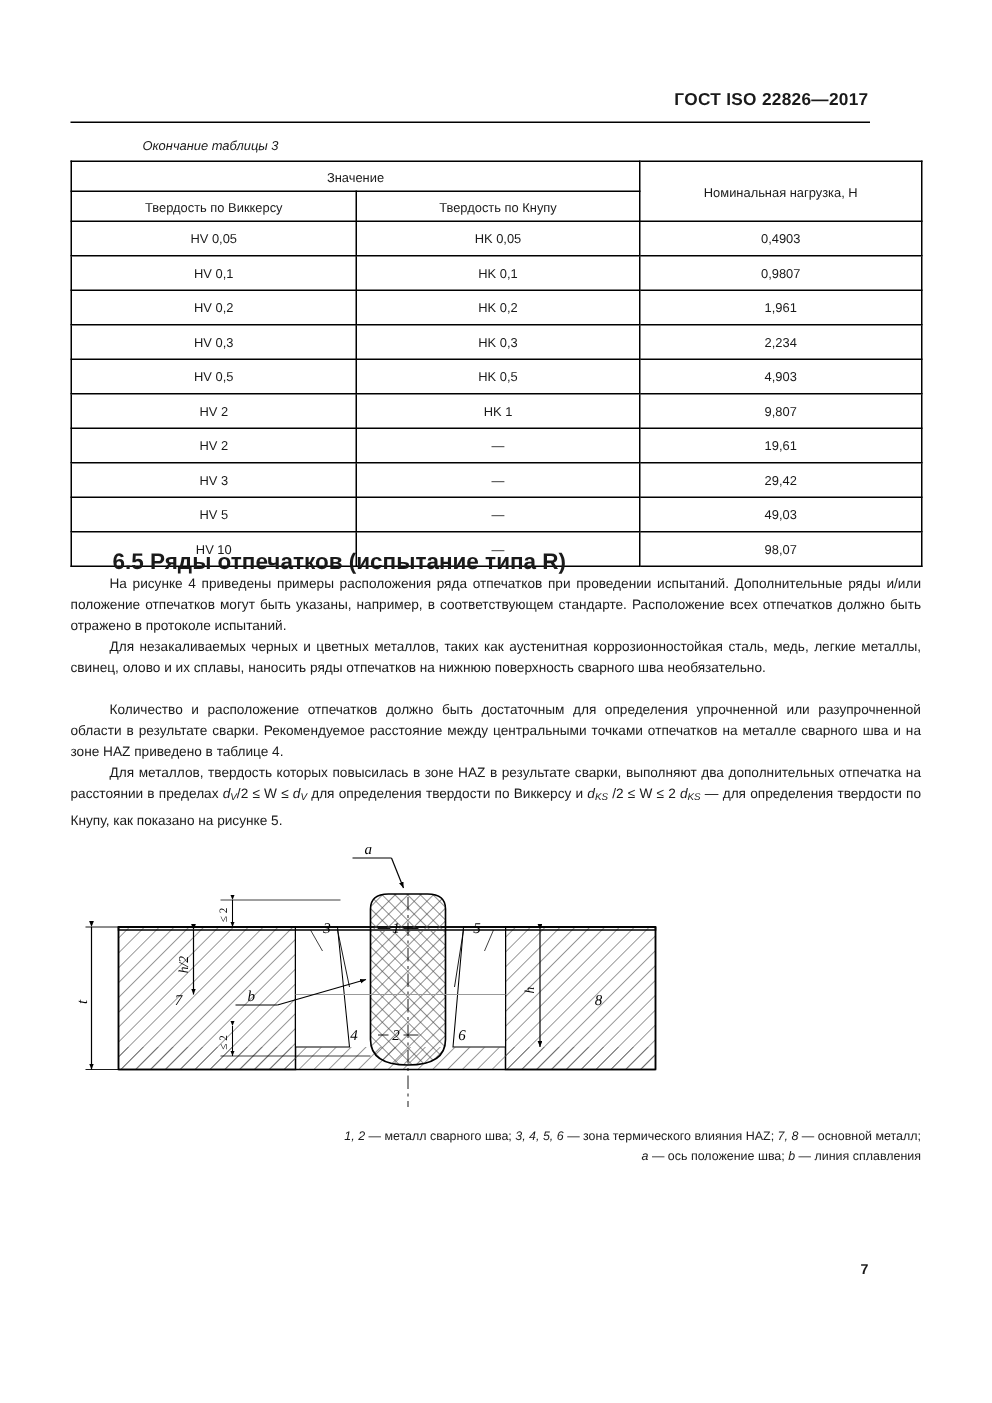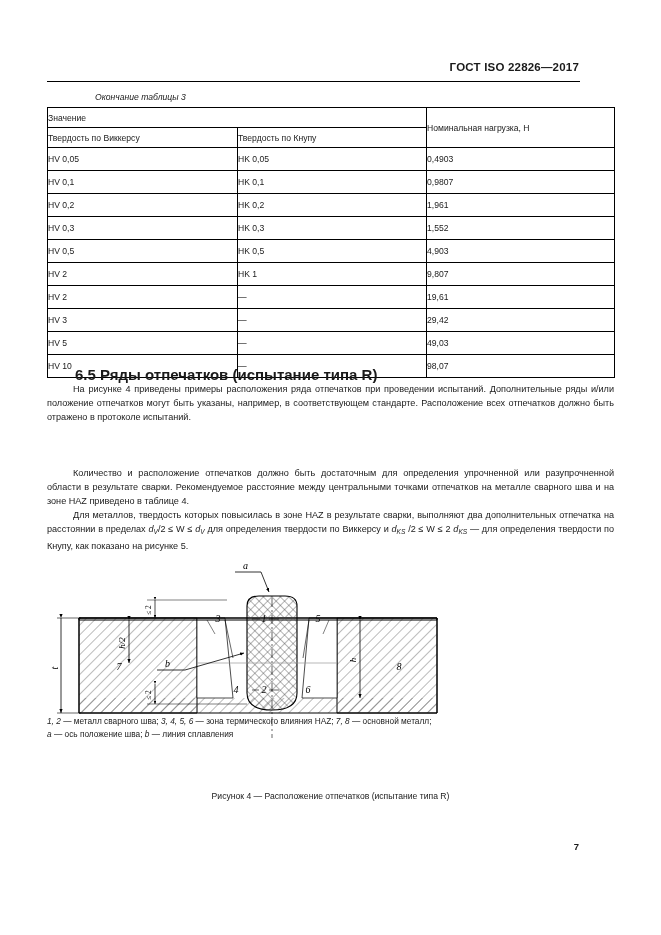--- a/index.html
+++ b/index.html
@@ -53,21 +53,21 @@
     position: absolute;
     top: 107px;
     left: 47px;
     width: 567px;
     border-collapse: collapse;
     table-layout: fixed;
     font-size: 8.6px;
   }
   .data-table td, .data-table th {
     border: 0.8px solid #000;
-    text-align: left;
+    text-align: center;
     font-weight: normal;
     padding: 0;
     height: 22px;
     vertical-align: middle;
   }
   .data-table thead th {
     height: 19px;
   }
   .col-a { width: 190px; }
   .col-b { width: 189px; }
@@ -113,26 +113,26 @@
     position: absolute;
     top: 558px;
     left: 47px;
     width: 567px;
     height: 190px;
   }
   .figure-area svg { display: block; }
 
   .figure-legend {
     position: absolute;
-    top: 715px;
+    top: 751px;
     left: 47px;
     width: 567px;
     font-size: 8.3px;
     line-height: 13px;
-    text-align: left;
+    text-align: right;
   }
   .figure-legend .it { font-style: italic; }
 
   .figure-caption {
     position: absolute;
     top: 791px;
     left: 47px;
     width: 567px;
     font-size: 8.6px;
     text-align: center;
@@ -185,21 +185,21 @@
         <td>0,9807</td>
       </tr>
       <tr>
         <td>HV 0,2</td>
         <td>HK 0,2</td>
         <td>1,961</td>
       </tr>
       <tr>
         <td>HV 0,3</td>
         <td>HK 0,3</td>
-        <td>1,552</td>
+        <td>2,234</td>
       </tr>
       <tr>
         <td>HV 0,5</td>
         <td>HK 0,5</td>
         <td>4,903</td>
       </tr>
       <tr>
         <td>HV 2</td>
         <td>HK 1</td>
         <td>9,807</td>
@@ -224,20 +224,23 @@
         <td>—</td>
         <td>98,07</td>
       </tr>
     </tbody>
   </table>
 
   <div class="section-heading">6.5 Ряды отпечатков (испытание типа R)</div>
 
   <div class="body-block" id="para-1">
     <p>На рисунке 4 приведены примеры расположения ряда отпечатков при проведении испытаний. Дополнительные ряды и/или положение отпечатков могут быть указаны, например, в соответствующем стандарте. Расположение всех отпечатков должно быть отражено в протоколе испытаний.</p>
+  </div>
+  <div class="body-block" id="para-2">
+    <p>Для незакаливаемых черных и цветных металлов, таких как аустенитная коррозионностойкая сталь, медь, легкие металлы, свинец, олово и их сплавы, наносить ряды отпечатков на нижнюю поверхность сварного шва необязательно.</p>
   </div>
   <div class="body-block" id="para-3">
     <p>Количество и расположение отпечатков должно быть достаточным для определения упрочненной или разупрочненной области в результате сварки. Рекомендуемое расстояние между центральными точками отпечатков на металле сварного шва и на зоне HAZ приведено в таблице 4.</p>
   </div>
   <div class="body-block" id="para-4">
     <p><span>Для металлов, твердость которых повысилась в зоне HAZ в результате сварки, выполняют два дополнительных отпечатка на расстоянии в пределах </span><span class="var"><span>d</span><sub>V</sub></span><span>/2 ≤ W ≤ </span><span class="var"><span>d</span><sub>V</sub></span><span> для определения твердости по Виккерсу и </span><span class="var"><span>d</span><sub>KS</sub></span><span> /2 ≤ W ≤ 2 </span><span class="var"><span>d</span><sub>KS</sub></span><span> — для определения твердости по Кнупу, как показано на рисунке 5.</span></p>
   </div>
 
   <div class="figure-area">
     <svg width="567" height="190" viewBox="0 0 567 190">
@@ -357,17 +360,16 @@
         <line x1="222" y1="132" x2="232" y2="132" stroke="#000" stroke-width="0.6"></line>
       </g>
     </svg>
   </div>
 
   <div class="figure-legend">
     <div><span class="it">1, 2</span><span> — металл сварного шва; </span><span class="it">3, 4, 5, 6</span><span> — зона термического влияния HAZ; </span><span class="it">7, 8</span><span> — основной металл;</span></div>
     <div><span class="it">a</span><span> — ось положение шва; </span><span class="it">b</span><span> — линия сплавления</span></div>
   </div>
 
-  <div class="figure-caption">Рисунок 4 — Расположение отпечатков (испытание типа R)</div>
 
   <div class="page-number">7</div>
 
 </div>
 
 </body></html>

